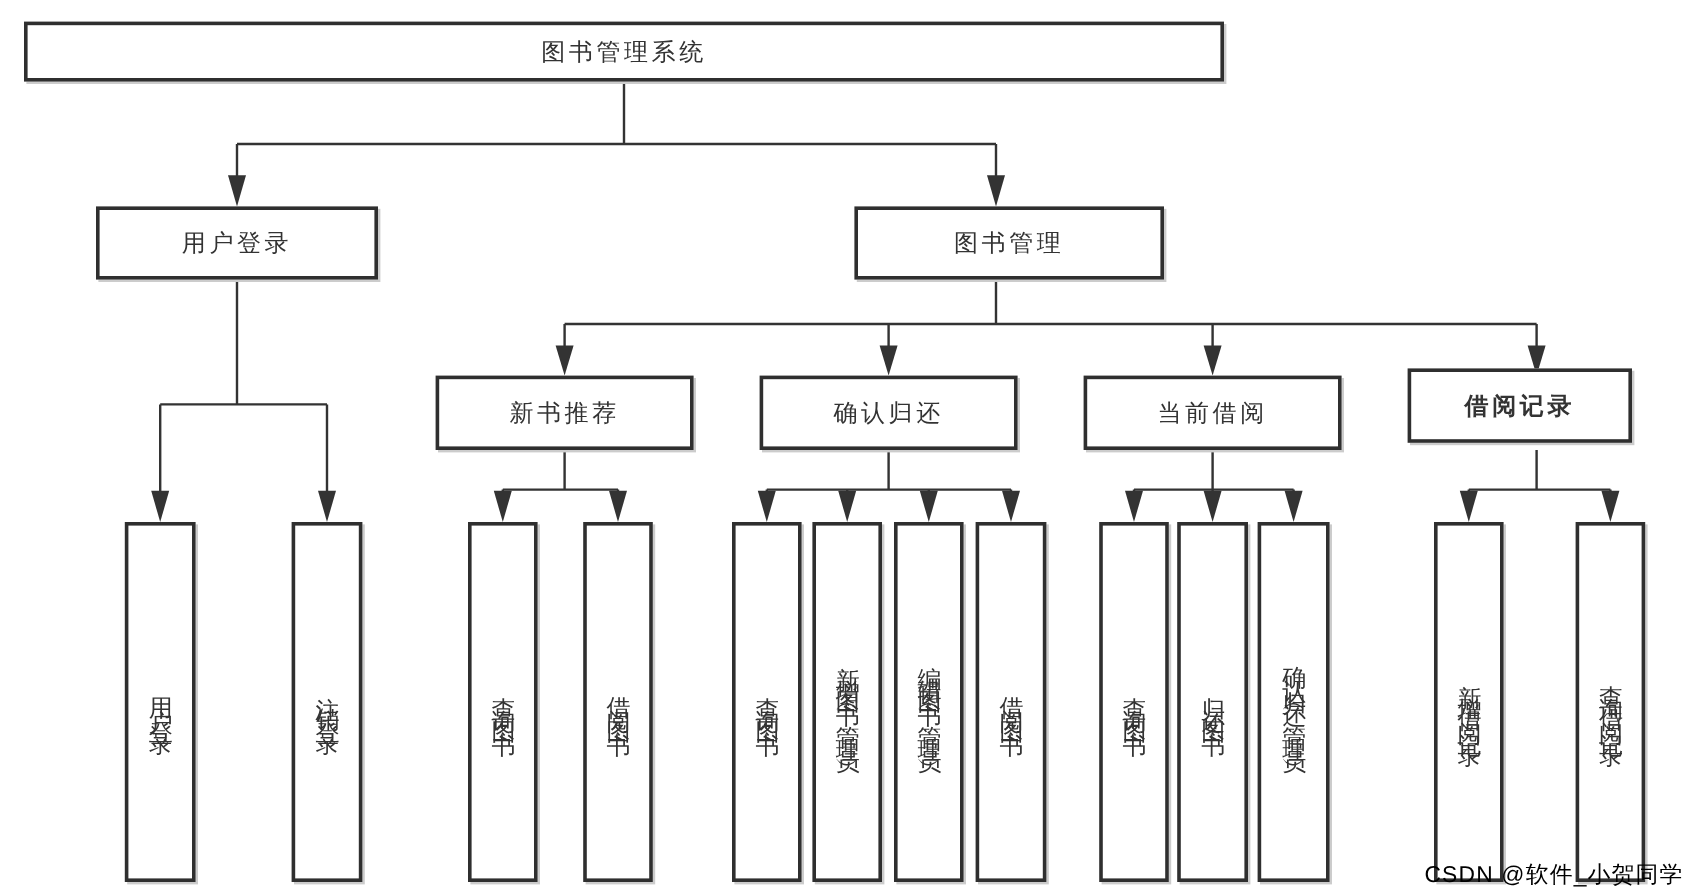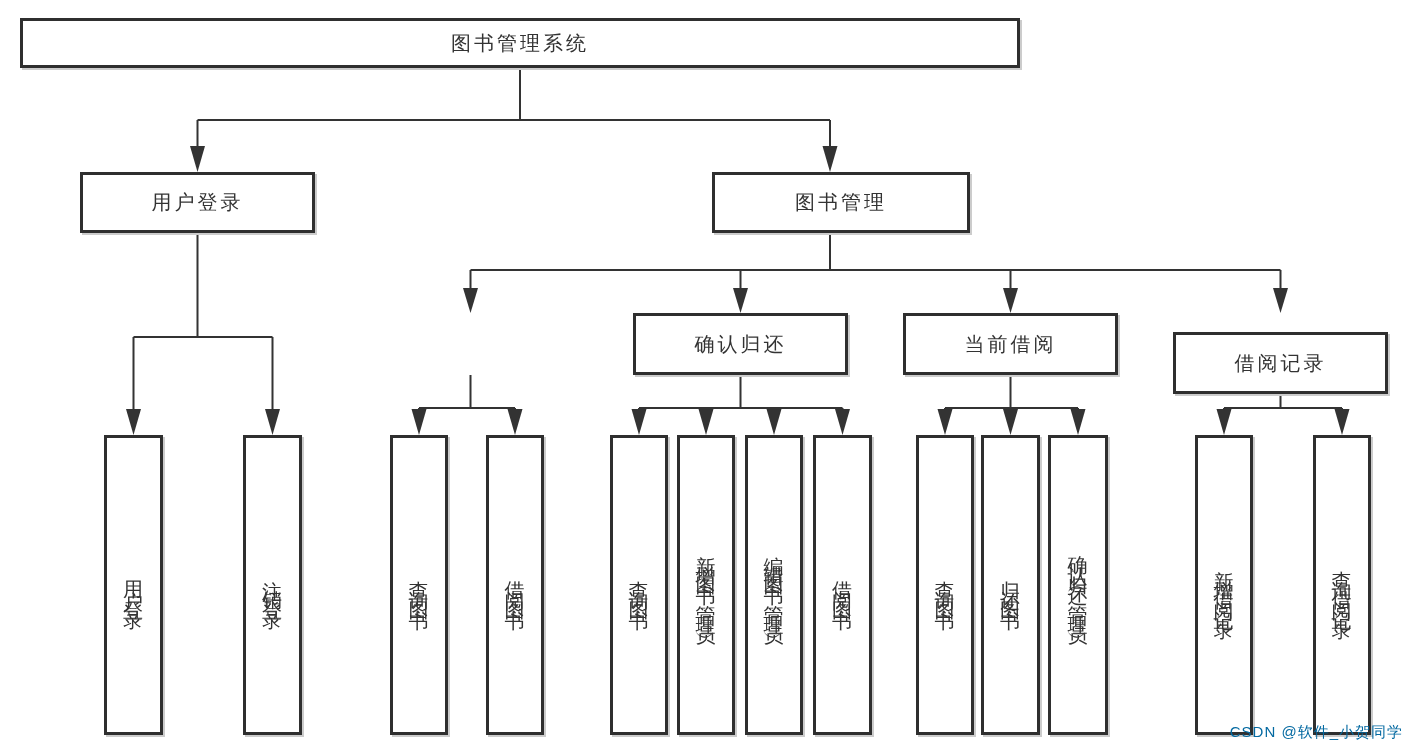--- a/index.html
+++ b/index.html
@@ -35,23 +35,23 @@
     display:flex;align-items:center;justify-content:center;
     writing-mode:vertical-rl;
     text-orientation:mixed;
     font-size:20px;letter-spacing:10px;color:#333333;
     line-height:1;
   }
   .watermark{
     position:absolute;
     right:2px;bottom:5px;
     z-index:10;
-    font-size:15px;
+    font-size:19px;
     letter-spacing:1px;
-    color:#0369a1;
+    color:#000000;
     white-space:nowrap;
   }
 </style>
 </head>
 <body>
 
 <div class="canvas">
 
   <svg class="connectors" viewBox="0 0 1405 747" xmlns="http://www.w3.org/2000/svg" aria-hidden="true">
     <path d="M520 68 V120
@@ -99,23 +99,24 @@
     <polygon points="1070.5,409 1085.5,409 1078,435"></polygon>
     <polygon points="1216.5,409 1231.5,409 1224,435"></polygon>
     <polygon points="1334.5,409 1349.5,409 1342,435"></polygon>
   </svg>
 
   <div class="hbox" style="left:20px;top:18px;width:1000px;height:50px;">图书管理系统</div>
 
   <div class="hbox" style="left:80px;top:172px;width:235px;height:61px;">用户登录</div>
   <div class="hbox" style="left:712px;top:172px;width:258px;height:61px;">图书管理</div>
 
+  <div class="hbox" style="left:363px;top:313px;width:215px;height:62px;">新书推荐</div>
   <div class="hbox" style="left:633px;top:313px;width:215px;height:62px;">确认归还</div>
   <div class="hbox" style="left:903px;top:313px;width:215px;height:62px;">当前借阅</div>
-  <div class="hbox" style="left:1173px;top:332px;width:215px;height:62px;">借阅记录</div>
+  <div class="hbox" style="left:1173px;top:307px;width:187px;height:62px;font-weight:bold;">借阅记录</div>
 
   <div class="vbox" style="left:104px;width:59px;">用户登录</div>
   <div class="vbox" style="left:243px;width:59px;">注销登录</div>
 
   <div class="vbox" style="left:390px;width:58px;">查询图书</div>
   <div class="vbox" style="left:486px;width:58px;">借阅图书</div>
 
   <div class="vbox" style="left:610px;width:58px;">查询图书</div>
   <div class="vbox" style="left:677px;width:58px;">新增图书（管理员）</div>
   <div class="vbox" style="left:745px;width:58px;">编辑图书（管理员）</div>

